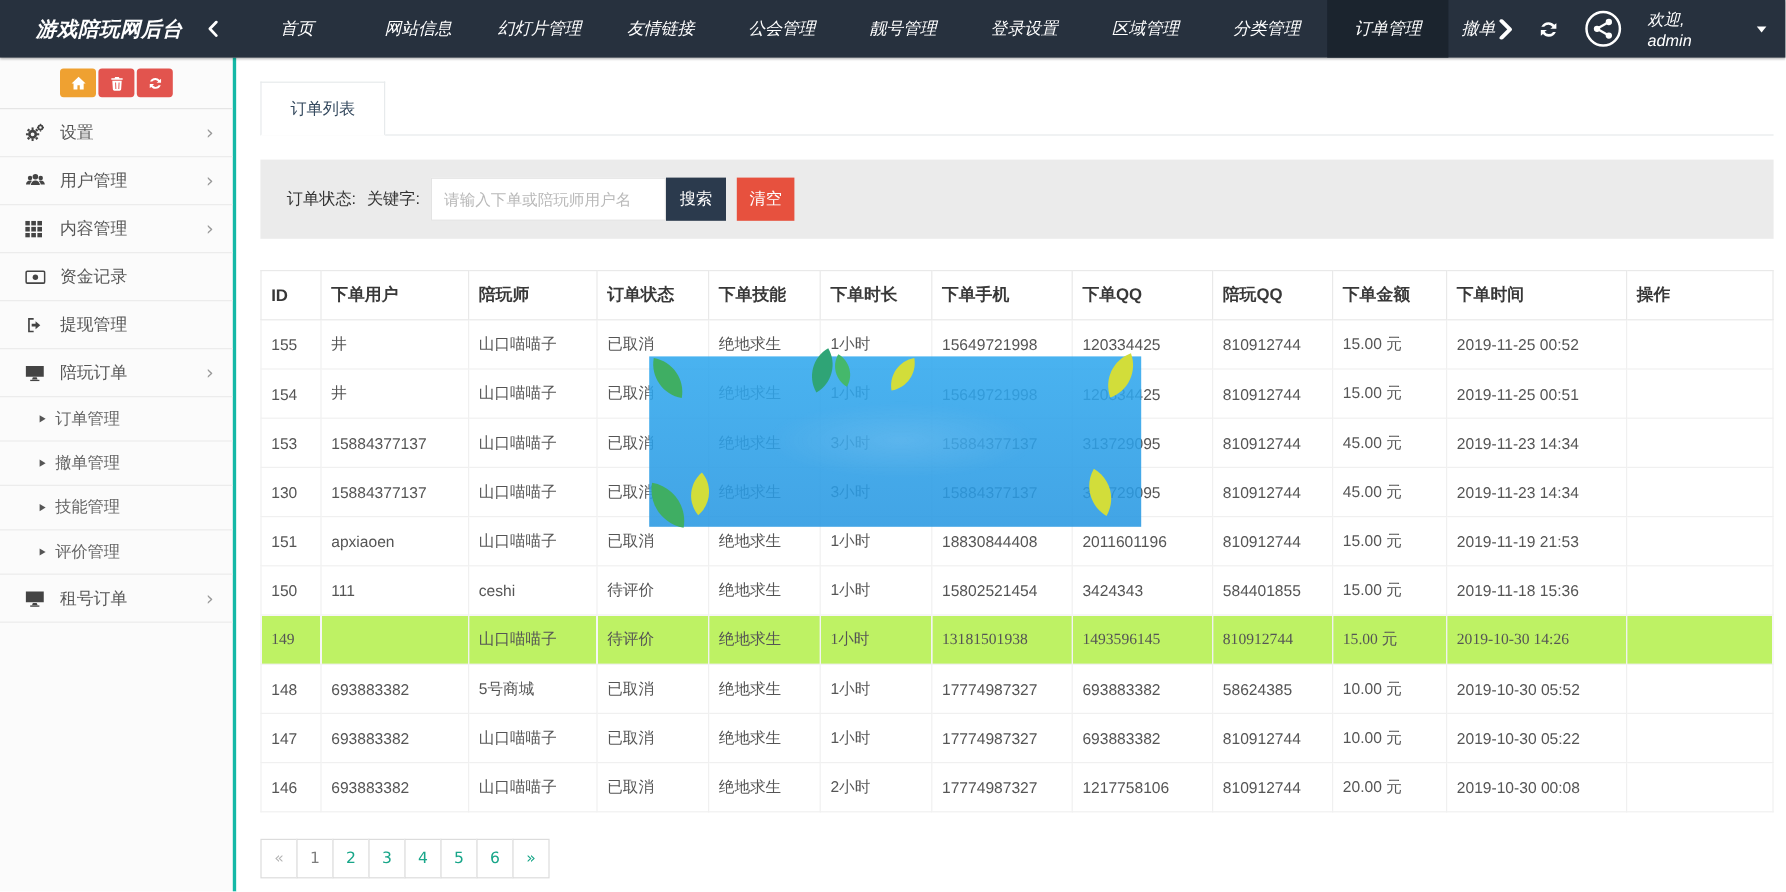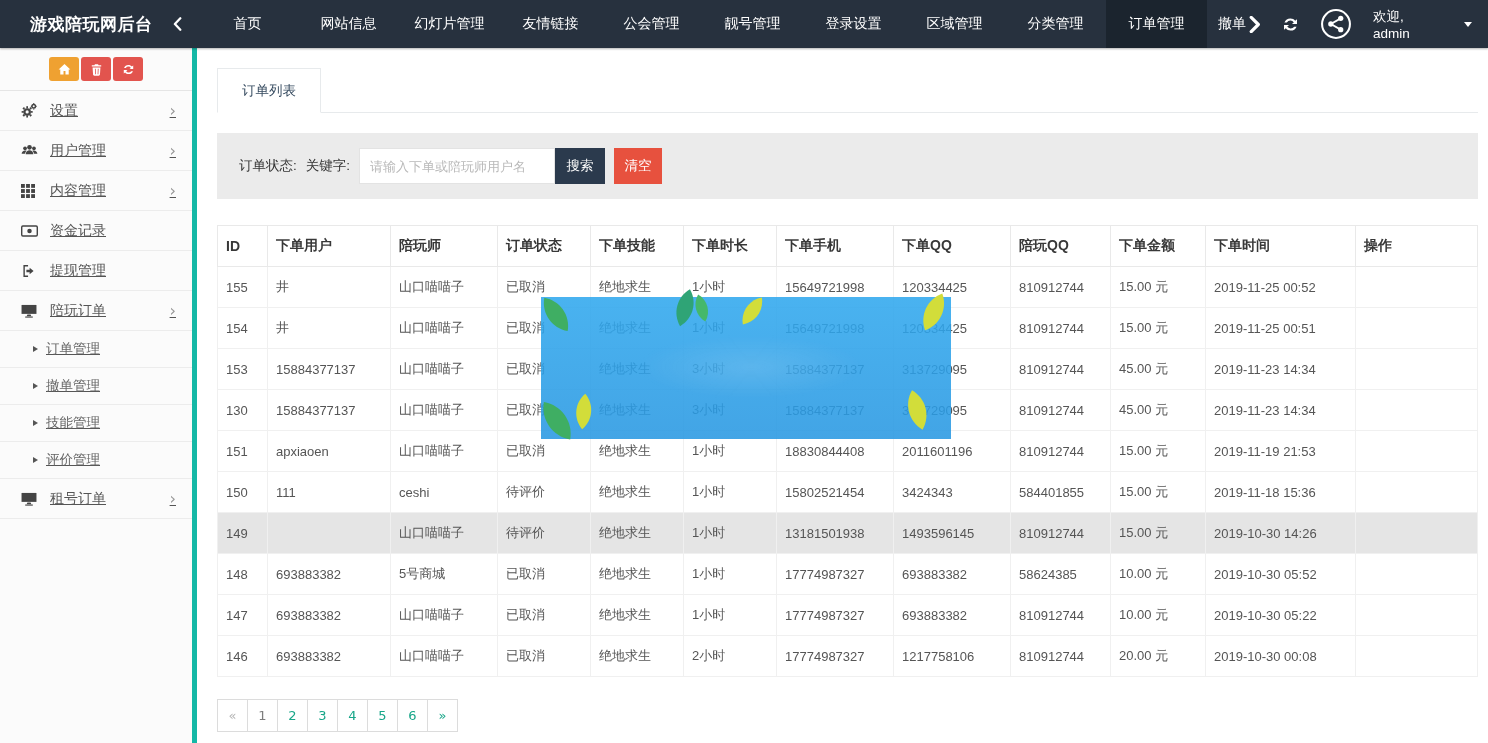--- a/index.html
+++ b/index.html
@@ -3,34 +3,34 @@
 <meta charset="utf-8">
 <style>
   * { box-sizing: border-box; }
   html,body { margin:0; padding:0; }
   body {
     width:1488px; height:743px; position:relative; overflow:hidden;
     font-family:"Liberation Sans","DejaVu Sans",sans-serif; background:#fff; color:#555;
   }
   
   .navbar { position:absolute; top:0; left:0; right:0; height:48px; background:#27313e;
-    display:flex; align-items:stretch; z-index:10; box-shadow:0 1px 2px rgba(0,0,0,.3); }
+    display:flex; align-items:stretch; z-index:10; box-shadow:0 1px 2px rgba(0,0,0,.3);font-style:italic; }
   .brand { width:197px; flex:0 0 197px; display:flex; align-items:center; justify-content:space-between;
     padding:0 15px 0 30px; color:#fff; font-size:17px; font-weight:bold; letter-spacing:.5px; }
   .nav-menu { display:flex; align-items:stretch; }
   .nav-item { width:101px; display:flex; align-items:center; justify-content:center;
     color:#fff; font-size:14px; cursor:pointer; white-space:nowrap; }
   .nav-item.active { background:#1b242e; }
   .nav-item.truncated { width:42px; overflow:hidden; justify-content:flex-start; padding-left:11px; }
   .nav-right { margin-left:auto; display:flex; align-items:center; gap:21px; padding-right:16px; }
   .welcome { color:#fff; font-size:13.5px; display:flex; align-items:center; gap:21px; cursor:pointer; }
   .caret-down { width:0; height:0; border-left:4.5px solid transparent; border-right:4.5px solid transparent; border-top:5px solid #fff; }
   
   .sidebar { position:absolute; top:48px; left:0; width:197px; bottom:0; background:#fbfbfb;
-    border-right:5px solid #14b8a6;text-decoration:underline; }
+    border-right:3px solid #14b8a6; }
   .quick-row { display:flex; justify-content:center; gap:2px; padding:9px 0; border-bottom:1px solid #e5e5e5; }
   .qbtn { width:30px; height:24px; border:none; border-radius:3px; display:flex; align-items:center;
     justify-content:center; color:#fff; cursor:pointer; padding:0; }
   .sb-item { height:40px; display:flex; align-items:center; padding:0 16px 0 21px;
     border-bottom:1px solid #ececec; color:#555; font-size:14px; cursor:pointer; }
   .sb-item .icn { width:20px; margin-right:9px; color:#444; display:flex; align-items:center; }
   .sb-item .lbl { flex:1; }
   .sb-item .chev { color:#999; font-size:16px; line-height:1; font-family:"DejaVu Sans",sans-serif; }
   .sb-sub { height:37px; display:flex; align-items:center; padding-left:33px;
     border-bottom:1px solid #ececec; color:#666; font-size:13.5px; cursor:pointer; }
@@ -51,21 +51,21 @@
     color:#333; outline:none; background:#fff; }
   .finput::placeholder { color:#b9b9b9; }
   .btn-search { height:36px; width:50px; background:#2b3a4d; color:#fff; border:none; font-size:13.5px; cursor:pointer; }
   .btn-clear { height:36px; width:48px; background:#e7513e; color:#fff; border:none; font-size:13.5px; margin-left:9px; cursor:pointer; }
   
   .table-wrap { margin-top:26px; }
   table { width:100%; border-collapse:collapse; table-layout:fixed; }
   th { font-size:14px; color:#383838; text-align:left; padding:11px 8px; border:1px solid #e9e9e9;
     font-weight:bold; white-space:nowrap; }
   td { font-size:13px; color:#555; padding:11px 8px; border:1px solid #f0f0f0; white-space:nowrap; overflow:hidden; }
-  tr.hl td { background:#e5e5e5; }
+  tr.hl td { background:#bef264;font-family:Liberation Serif, serif; }
   
   .pagination { margin-top:22px; display:inline-flex; }
   .page { min-width:31px; height:33px; line-height:31px; text-align:center; border:1px solid #dcdcdc;
     margin-left:-1px; font-size:13px; padding:0 7px; background:#fff; cursor:pointer;
     font-family:"DejaVu Sans",sans-serif; }
   .page:first-child { margin-left:0; }
   .page.disabled { color:#b5b5b5; }
   .page.current { color:#7d7d7d; }
   .page.link { color:#18a689; }
   

